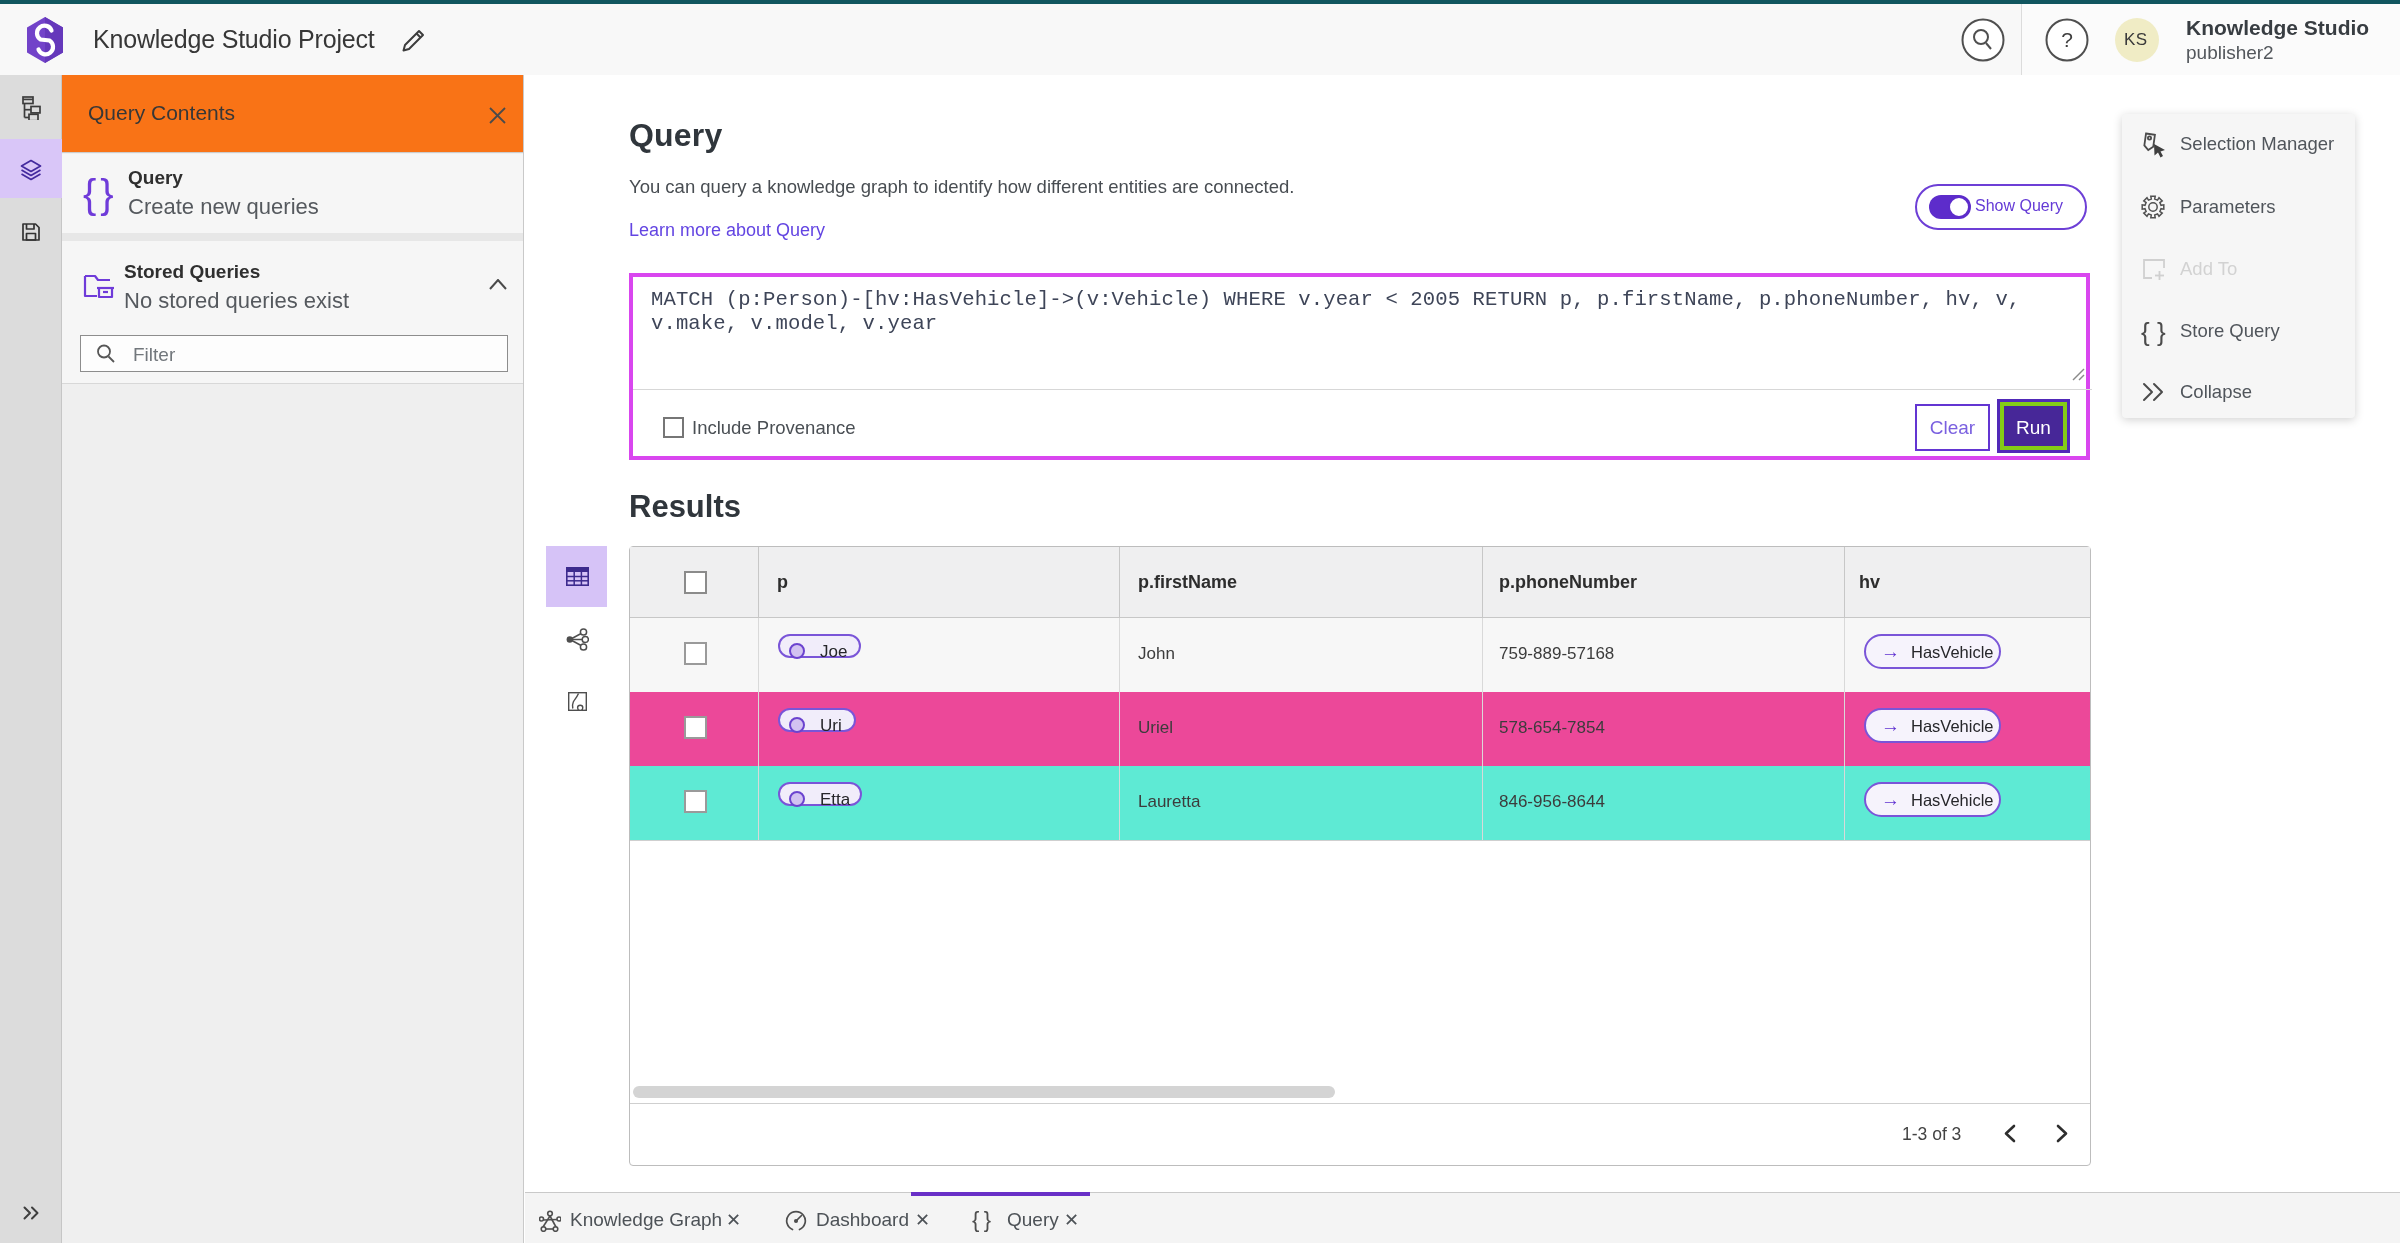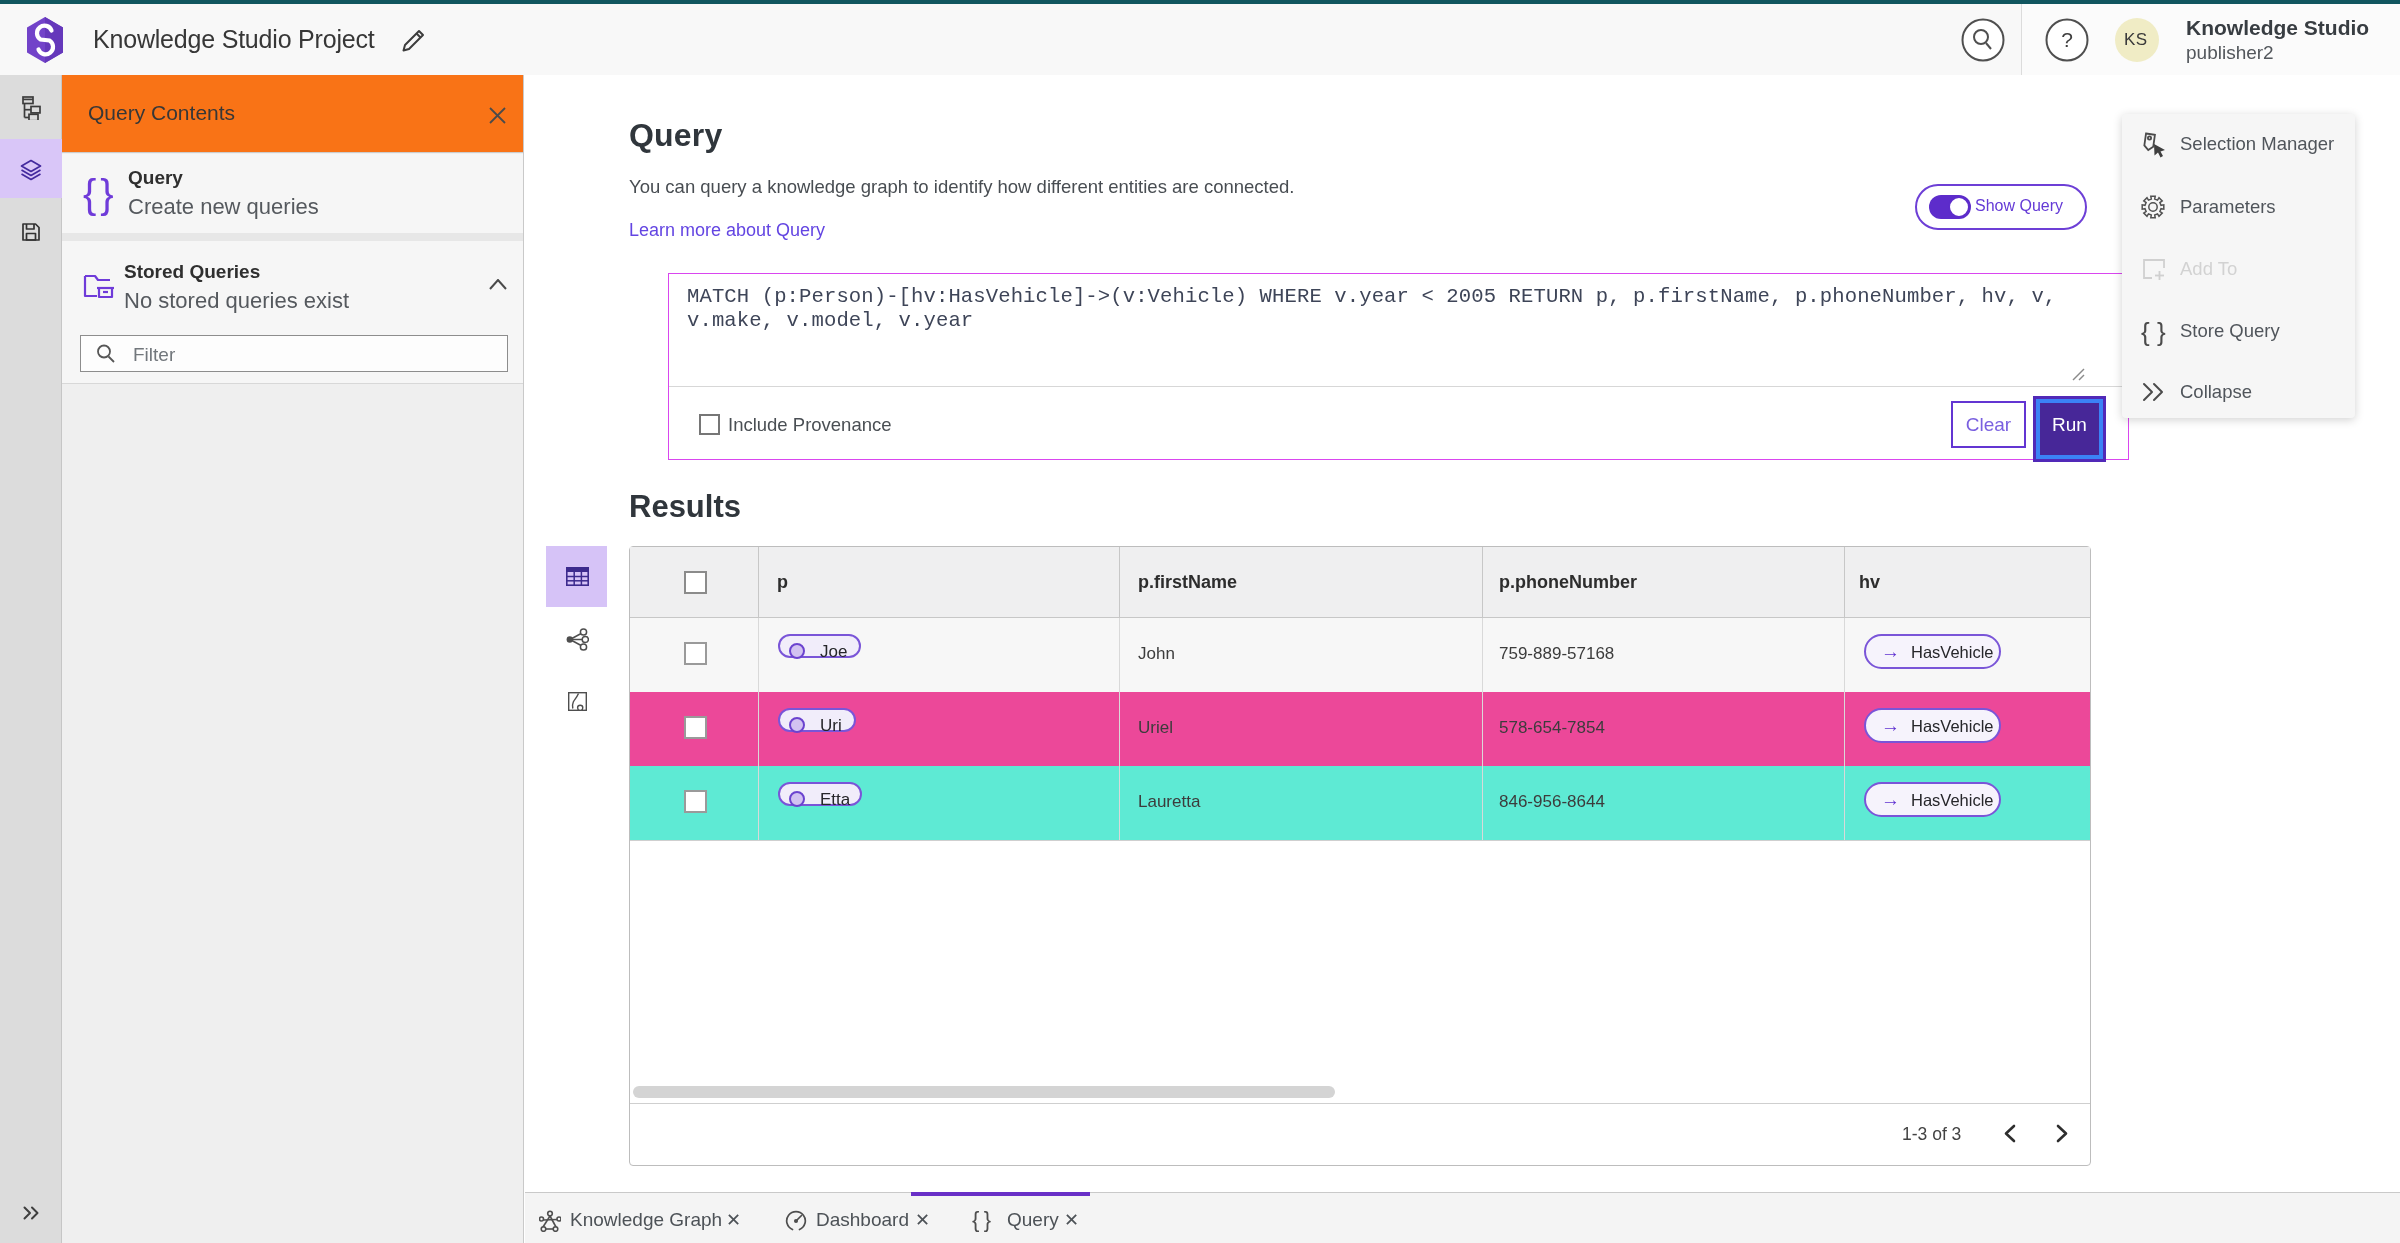--- a/index.html
+++ b/index.html
@@ -32,28 +32,28 @@
   #main { left:525px; top:75px; width:1875px; height:1117px; background:#ffffff; }
   h1.qh { position:absolute; left:104px; top:42px; font-size:32px; font-weight:bold; color:#30363c; letter-spacing:0.2px; }
   #desc { left:104px; top:101px; font-size:18.5px; color:#484d52; }
   #learn { left:104px; top:145px; font-size:18px; color:#6345e2; }
   #toggle { left:1390px; top:109px; width:172px; height:46px; border:2px solid #6d3fd6; border-radius:23px; background:#fff; }
   #toggle .sw { position:absolute; left:12px; top:9px; width:42px; height:24px; background:#5d2ccb; border-radius:12px; }
   #toggle .knob { position:absolute; left:31px; top:10px; width:22px; height:22px; background:#fff; border:2px solid #5d2ccb; border-radius:50%; }
   #toggle .lb { position:absolute; left:58px; top:11px; font-size:16px; color:#643ad6;text-align:center; }
 
   
-  #qbox { left:104px; top:198px; width:1461px; height:187px; border:1px solid #d946ef; background:#fff;margin-left:39px; }
+  #qbox { left:104px; top:198px; width:1461px; height:187px; border:4px solid #d946ef; background:#fff; }
   #qtext { position:absolute; left:18px; top:11px; width:1400px; font-family:"Liberation Mono", monospace; font-size:20.6px; letter-spacing:0.09px; line-height:24px; color:#3e4558; white-space:pre-wrap; }
   #qsep { position:absolute; left:0; top:112px; width:1459px; height:1px; background:#d7d7d7; }
   #qcontrols { position:absolute; left:0; top:113px; width:1459px; height:72px; }
   #cbx { position:absolute; left:30px; top:27px; width:21px; height:21px; border:2px solid #767676; background:#fff; }
   #cbx-lb { position:absolute; left:59px; top:27px; font-size:18.5px; color:#4a4f54; }
   #btn-clear { position:absolute; left:1282px; top:14px; width:75px; height:47px; border:2px solid #6335d2; background:#fff; color:#7a60e0; font-size:19px; text-align:center; line-height:43px; }
-  #btn-run { position:absolute; left:1364px; top:9px; width:73px; height:66px; border:3px solid #5129b8; background:#3b82f6; padding:4px; }
+  #btn-run { position:absolute; left:1364px; top:9px; width:73px; height:54px; border:3px solid #5129b8; background:#84cc16; padding:4px; }
   #btn-run .in { width:100%; height:100%; background:#472798; color:#fff; font-size:19px; text-align:center; line-height:44px; }
 
   
   h2.rh { position:absolute; left:104px; top:414px; font-size:31px; font-weight:bold; color:#30363c; }
 
   
   #view-table { left:21px; top:471px; width:61px; height:61px; background:#d6c3f7; }
   #view-share { left:35px; top:550px; width:34px; height:30px; }
   #view-chart { left:41px; top:613px; width:24px; height:24px; }
 

